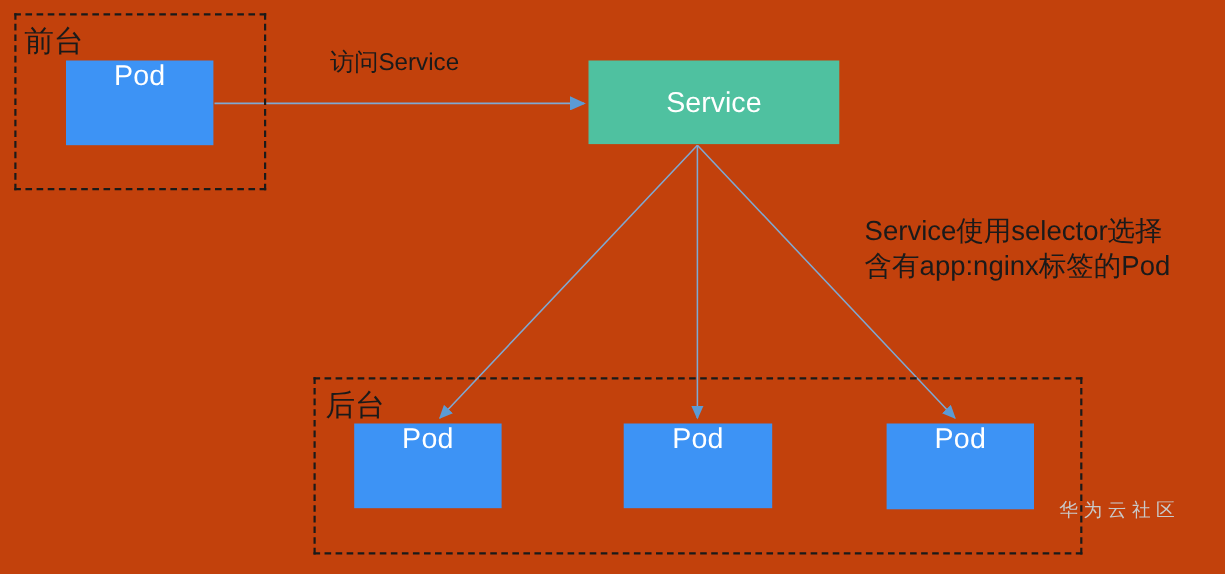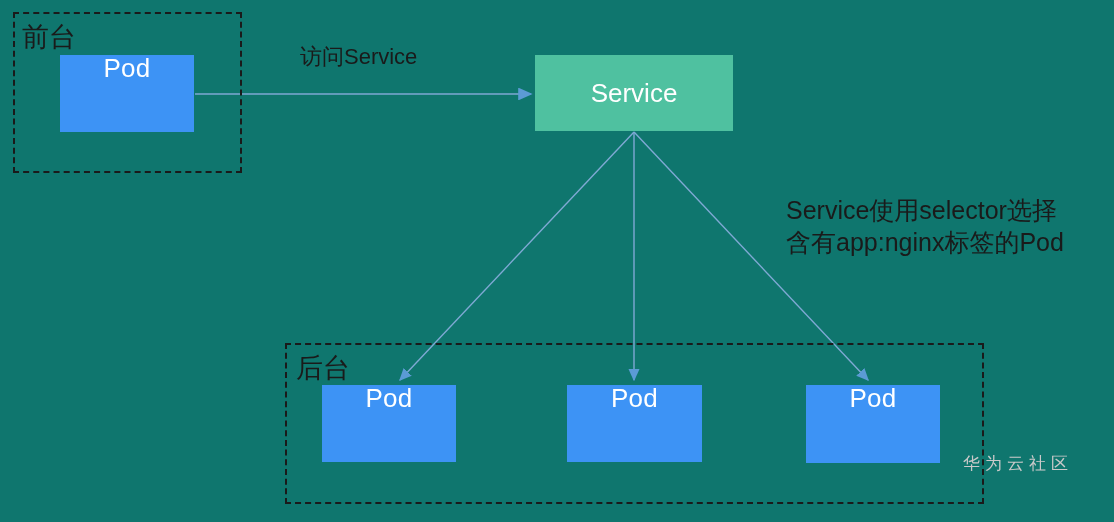--- a/index.html
+++ b/index.html
@@ -4,21 +4,21 @@
 <style>
   html, body {
     margin: 0;
     padding: 0;
     background: #ffffff;
   }
   #canvas {
     position: relative;
     width: 1114px;
     height: 522px;
-    background: #0f766e;
+    background: #c2410c;
     overflow: hidden;
     font-family: "Liberation Sans", "DejaVu Sans", sans-serif;
   }
   .group-box {
     position: absolute;
     border: 2px dashed #1a1a1a;
     box-sizing: border-box;
     background: transparent;
   }
   #frontend-group { left: 13px;  top: 12px;  width: 229px; height: 161px; }
@@ -47,21 +47,21 @@
     line-height: 1;
     letter-spacing: 0.2px;
   }
   #pod-frontend { left: 60px;  top: 55px;  width: 134px; height: 77px; }
   #pod-back-1   { left: 322px; top: 385px; width: 134px; height: 77px; }
   #pod-back-2   { left: 567px; top: 385px; width: 135px; height: 77px; }
   #pod-back-3   { left: 806px; top: 385px; width: 134px; height: 78px; }
 
   #service-box {
     position: absolute;
-    left: 535px; top: 55px; width: 198px; height: 76px;
+    left: 535px; top: 55px; width: 228px; height: 76px;
     background: #4FC1A0;
     display: flex;
     align-items: center;
     justify-content: center;
     box-sizing: border-box;
   }
   #service-box .service-text {
     color: #ffffff;
     font-size: 26px;
     line-height: 1;

